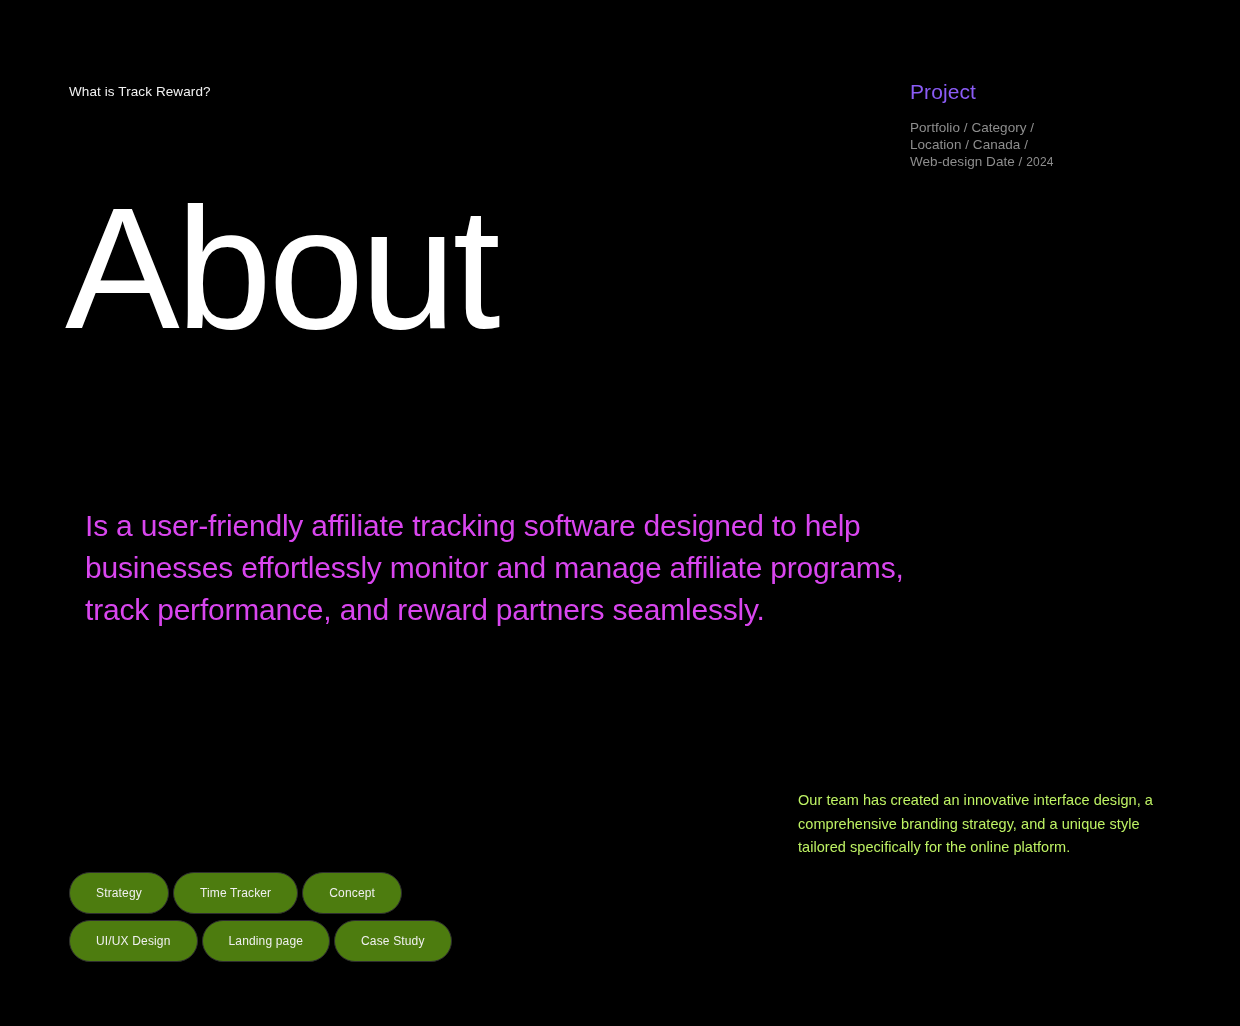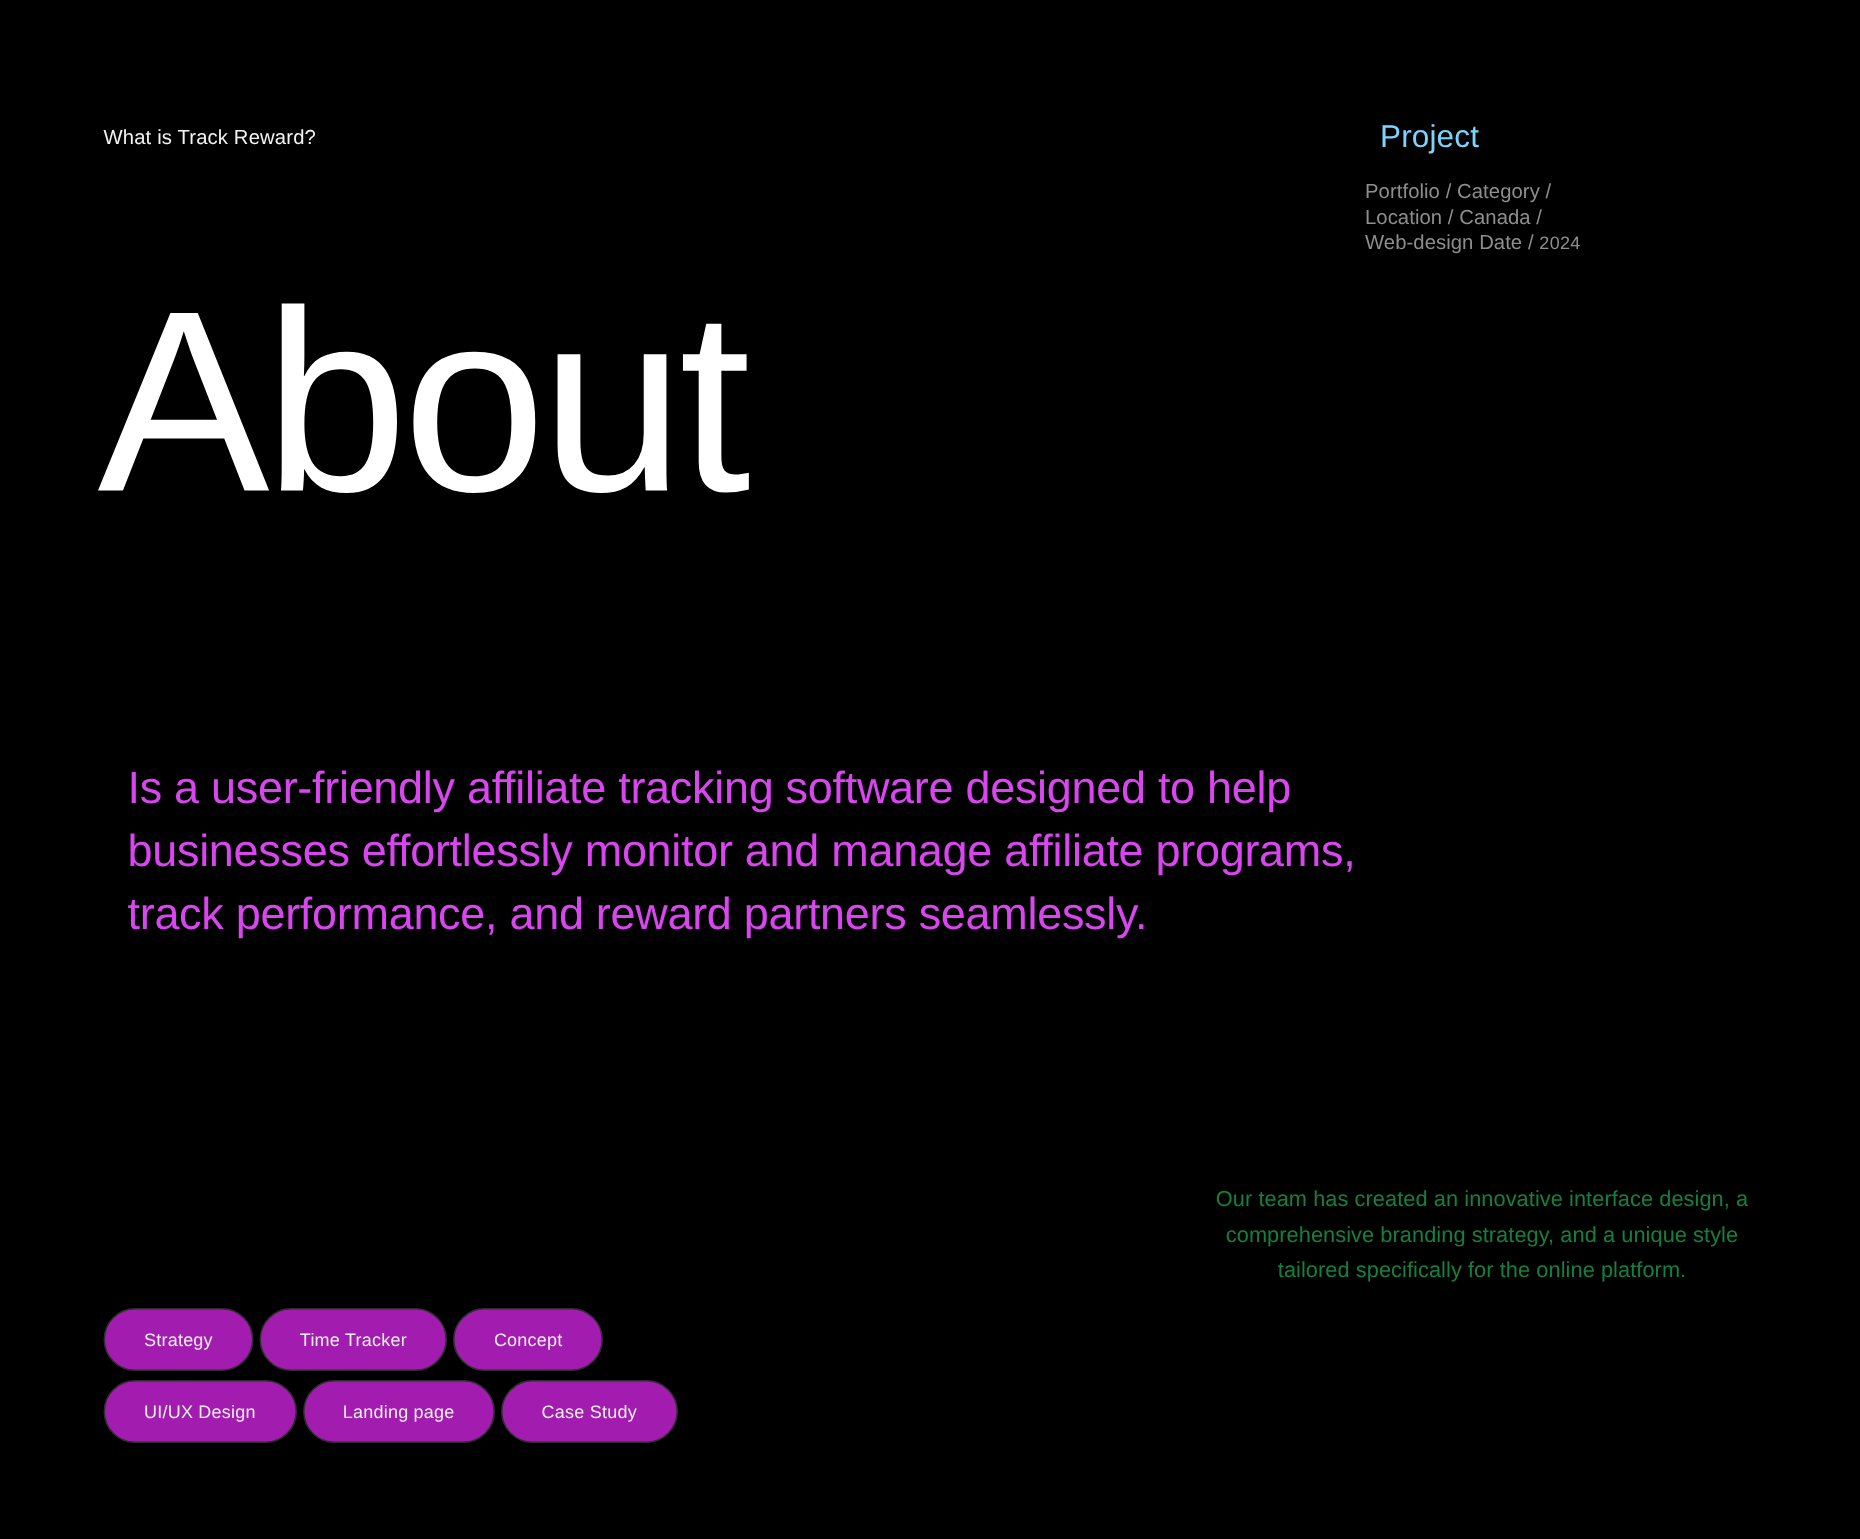--- a/index.html
+++ b/index.html
@@ -41,23 +41,23 @@
   .project-block {
     position: absolute;
     left: 910px;
     top: 80px;
     width: 300px;
   }
   .project-title {
     font-size: 21px;
     font-weight: 400;
     letter-spacing: 0.1px;
-    color: #7dd3fc;
+    color: #8b5cf6;
     line-height: 1.15;
-    margin: 0 0 15px 10px;
+    margin: 0 0 15px 0;
   }
   .project-meta {
     font-size: 13.5px;
     font-weight: 400;
     line-height: 17px;
     color: #8e8e8e;
     letter-spacing: 0.05px;
   }
   .project-meta .meta-line {
     display: block;
@@ -100,23 +100,22 @@
   
   .secondary {
     position: absolute;
     left: 798px;
     top: 789px;
     width: 380px;
     font-size: 14.5px;
     font-weight: 400;
     line-height: 23.5px;
     letter-spacing: 0.05px;
-    color: #15803d;
+    color: #bef264;
     margin: 0;
-    text-align: center;
   }
 
   
   .tags {
     position: absolute;
     left: 69px;
     top: 872px;
     width: 500px;
     display: flex;
     flex-wrap: wrap;
@@ -124,21 +123,21 @@
   }
   .tag-row {
     display: flex;
     gap: 4px;
   }
   .pill {
     box-sizing: border-box;
     height: 42px;
     border: 1px solid #2e2e2e;
     border-radius: 21px;
-    background: #a21caf;
+    background: #4d7c0f;
     color: #f0f0f0;
     font-size: 12px;
     font-weight: 400;
     letter-spacing: 0.15px;
     display: flex;
     align-items: center;
     justify-content: center;
     padding: 0 26px;
     white-space: nowrap;
     cursor: pointer;

